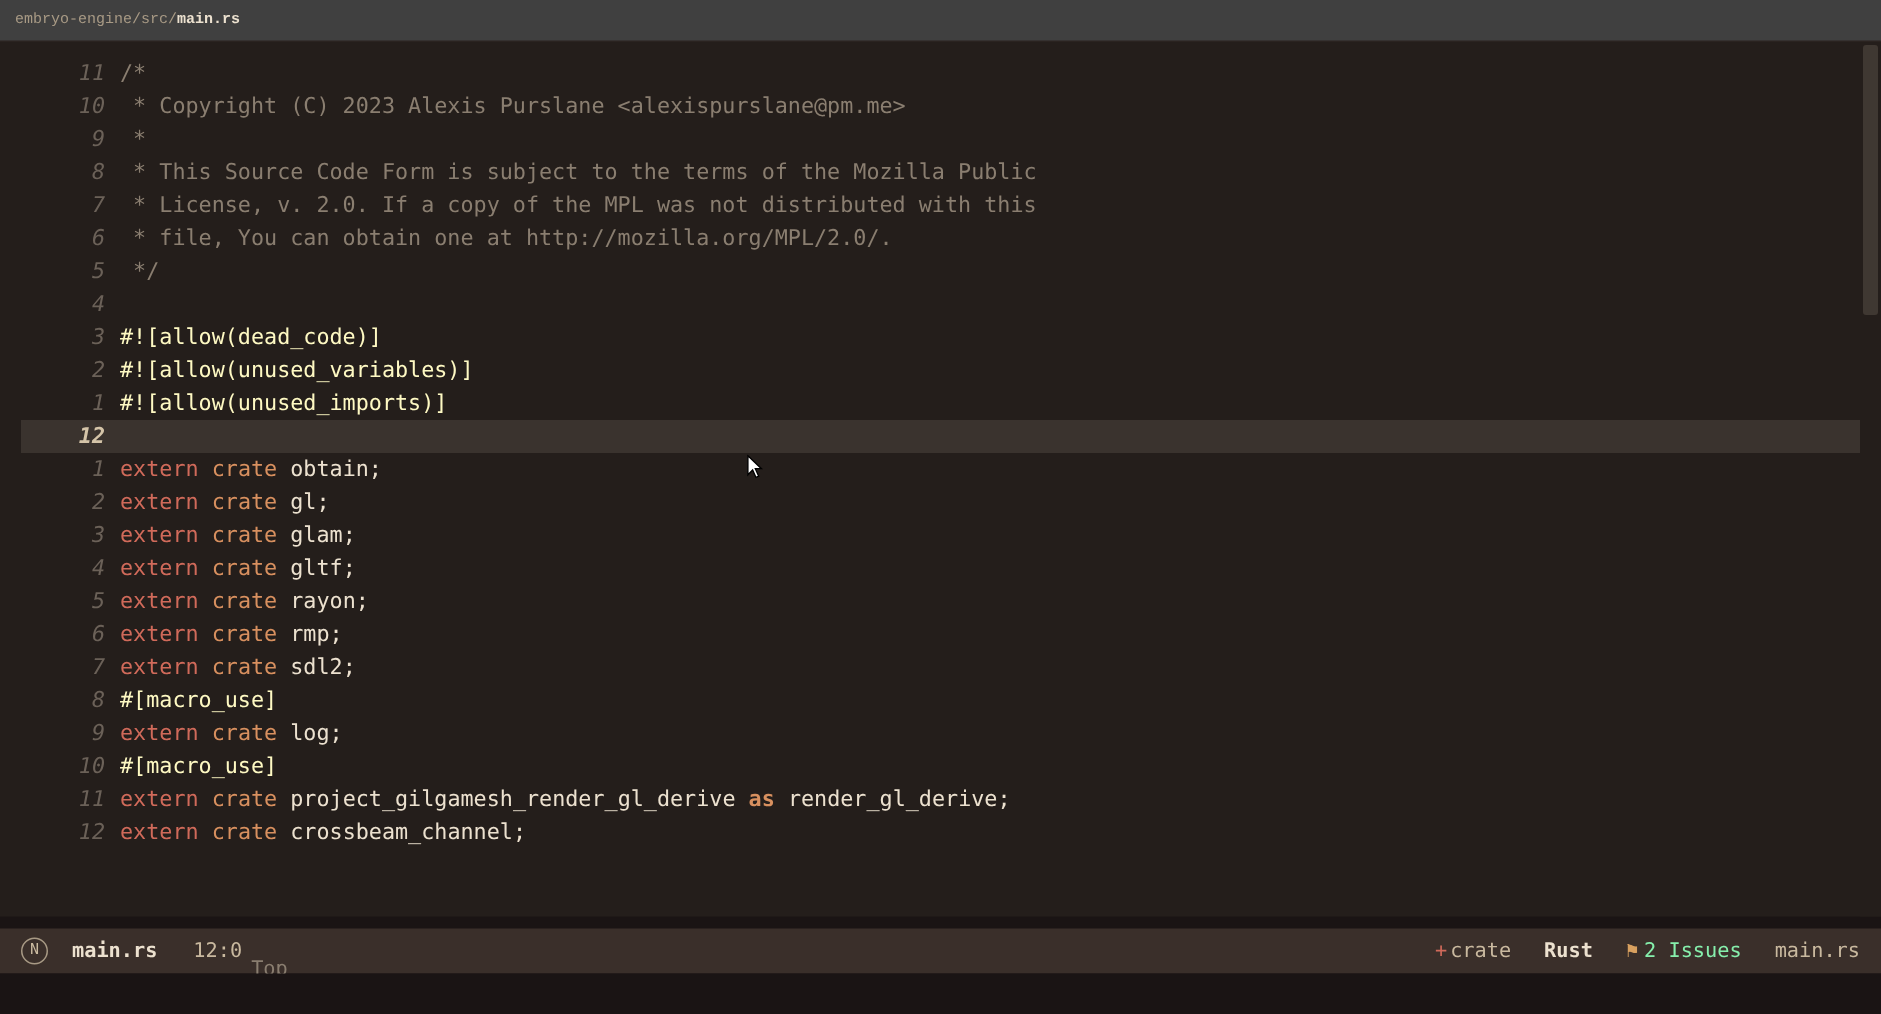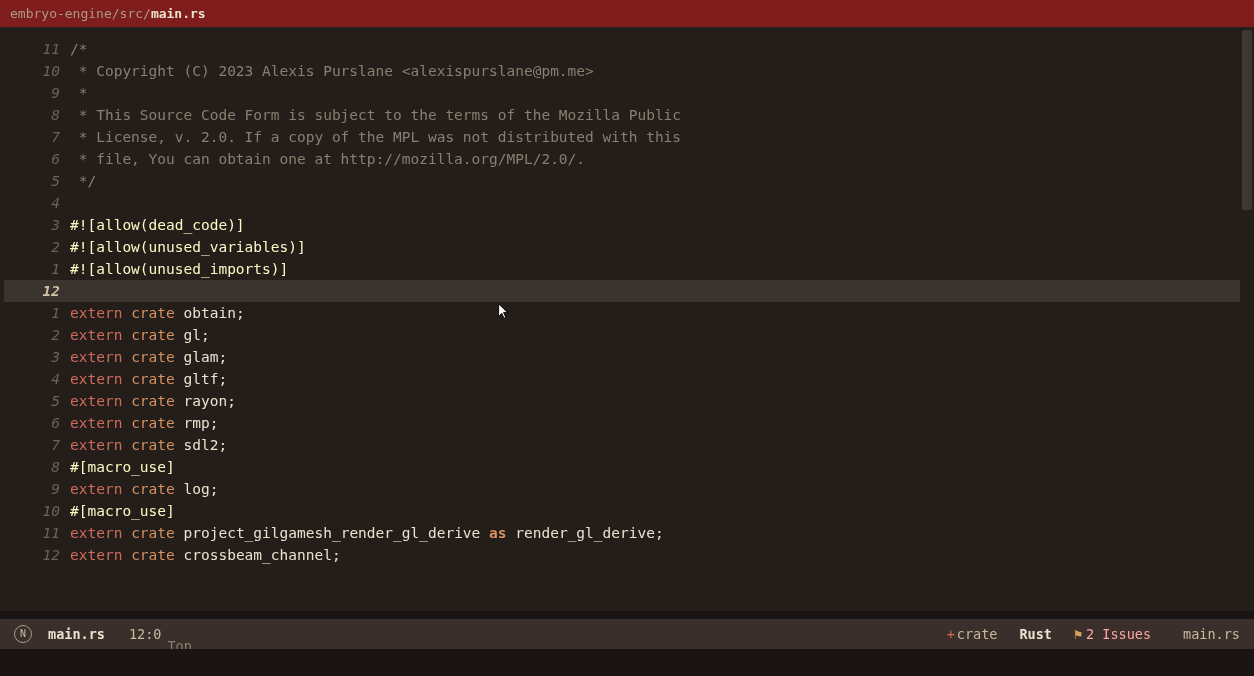--- a/index.html
+++ b/index.html
@@ -8,35 +8,36 @@
     height: 676px;
     background: #1a1414;
     font-family: "DejaVu Sans Mono", "Consolas", monospace;
     font-size: 14.5px;
     overflow: hidden;
     color: #c9b99f;
   }
   .breadcrumb {
     height: 28px;
     line-height: 28px;
-    background: #7f1d1d;
+    background: #404040;
     padding: 0 10px;
     color: #a89a85;
-    font-size: 13px;
+    font-size: 10px;
     border-bottom: 1px solid #2a2320;
+    font-family: Liberation Mono, monospace;
   }
   .breadcrumb .current { color: #ece1cf; font-weight: bold; }
   .editor {
     position: absolute;
     top: 28px;
     bottom: 65px;
     left: 0;
     right: 0;
     background: #241e1b;
-    padding-left: 22px;
+    padding-left: 32px;
     padding-top: 10px;
     overflow: hidden;
   }
   .line {
     display: flex;
     align-items: baseline;
     height: 22px;
     line-height: 22px;
     white-space: pre;
   }
@@ -92,21 +93,21 @@
     color: #c9b99f;
   }
   .sb-filename { color: #ece1cf; font-weight: bold; margin-right: 24px; }
   .sb-pos { color: #c9b99f; margin-right: 6px; }
   .sb-scroll { color: #8a7e70; margin-top: 24px; }
   .sb-spacer { flex: 1; }
   .sb-plus { color: #d06a5a; margin-right: 2px; }
   .sb-branch { color: #c9b99f; margin-right: 22px; }
   .sb-lang { color: #ece1cf; font-weight: bold; margin-right: 22px; }
   .sb-flag { color: #d8a05f; margin-right: 4px; }
-  .sb-issues { color: #fca5a5; margin-right: 32px; }
+  .sb-issues { color: #86efac; margin-right: 22px; }
   .sb-right-file { color: #c9b99f; }
   .bottom-strip {
     position: absolute;
     bottom: 0; left:0; right:0;
     height: 27px;
     background: #1a1414;
   }
   .cursor-ptr {
     position: absolute;
     top: 303px;

